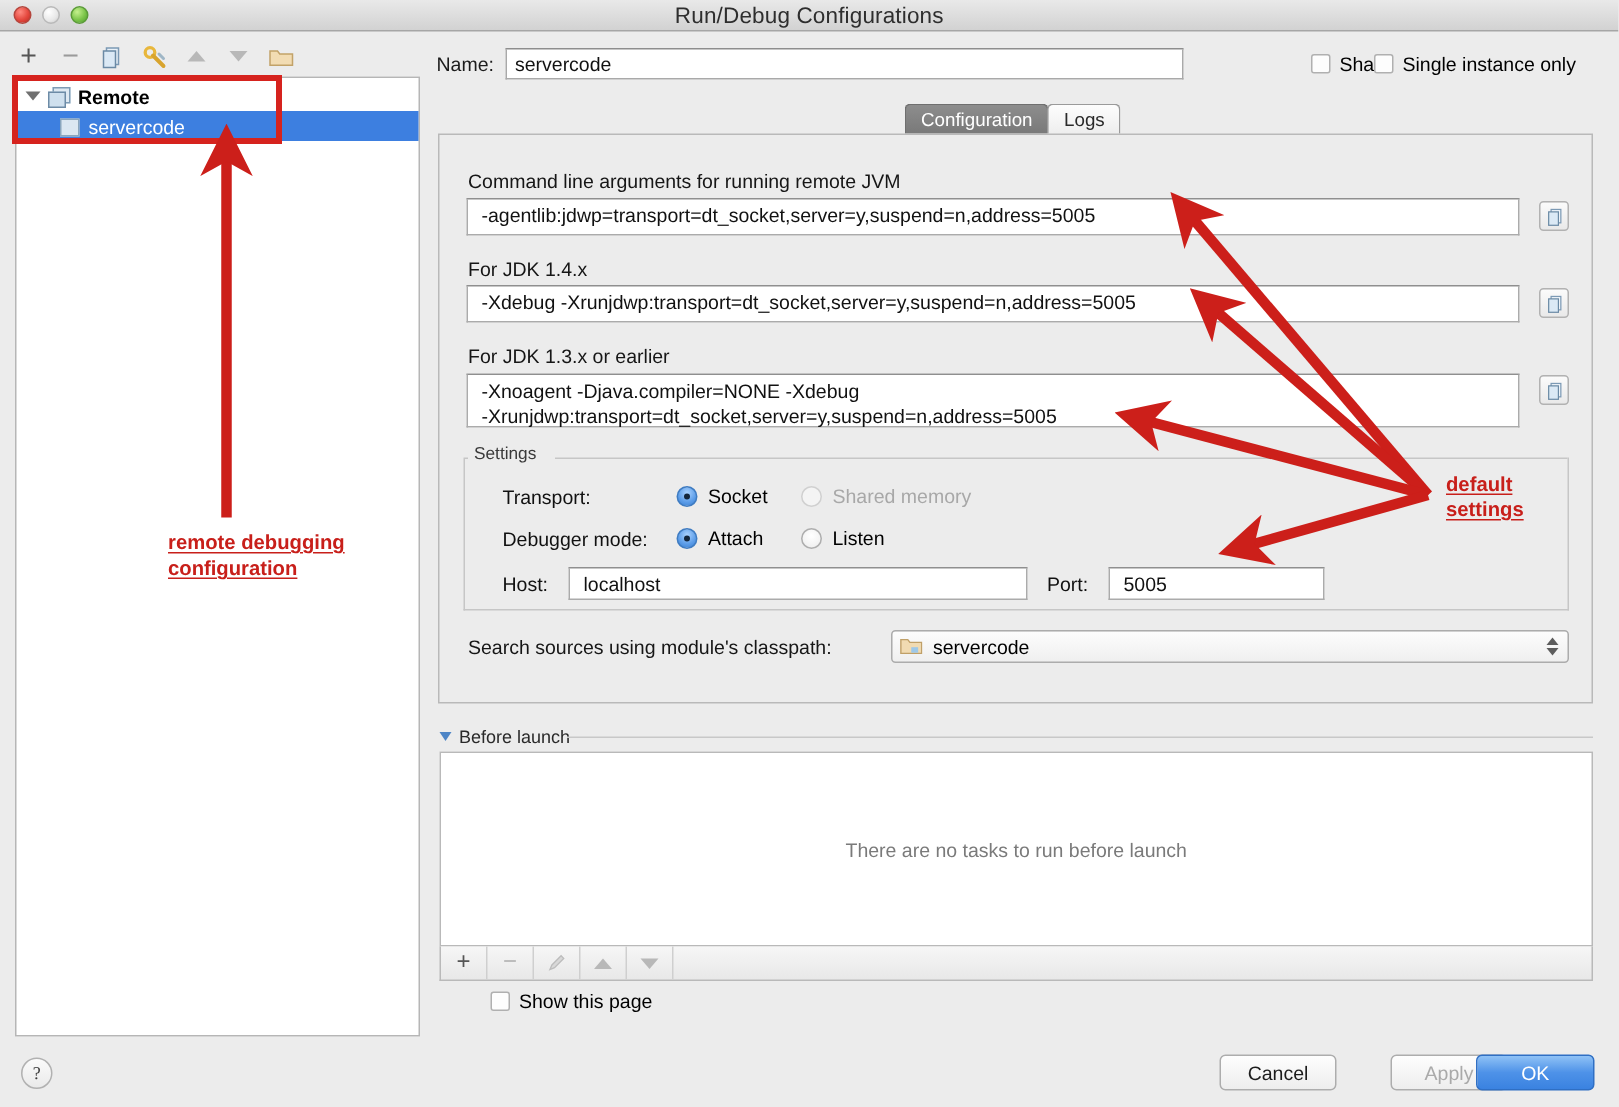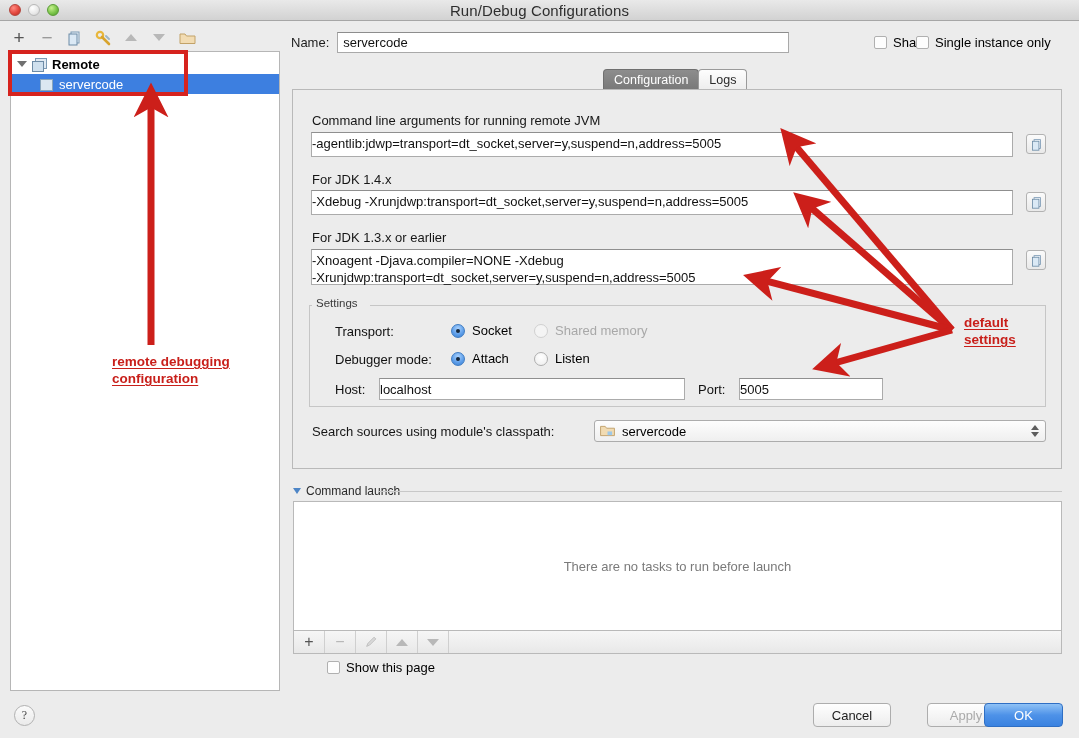--- a/index.html
+++ b/index.html
@@ -120,21 +120,21 @@
 
   .panel {
     position: absolute; left: 292px; top: 89px; width: 770px; height: 380px;
     background: #ececec; border: 1px solid #b9b9b9;
   }
 
   .field-label { position: absolute; font-size: 13px; color: #161616; }
   .txt-field {
     position: absolute; background: #ffffff;
     border: 1px solid #ababab; border-top-color: #8f8f8f;
-    font-size: 13px; color: #111; padding: 2px 0;
+    font-size: 13px; color: #111; padding: 2px 9px;
     line-height: 17px; white-space: pre-line;
     font-family: "Liberation Sans", sans-serif;
   }
   .copy-btn {
     position: absolute; width: 20px; height: 20px;
     background: linear-gradient(to bottom, #fbfbfb, #e9e9e9);
     border: 1px solid #b2b2b2; border-radius: 3px;
     display: flex; align-items: center; justify-content: center;
   }
 
@@ -387,21 +387,21 @@
     </span>
     <span>servercode</span>
     <span class="combo-arrows">
       <span class="ca-up"></span>
         <span class="ca-dn"></span>
     </span>
   </div>
 
   <div class="bl-header">
     <span class="bl-tw"></span>
-    <span class="bl-title">Command launch</span>
+    <span class="bl-title">Before launch</span>
   </div>
   <div class="bl-line"></div>
   <div class="bl-list">
     <span>There are no tasks to run before launch</span>
   </div>
   <div class="bl-toolbar">
     <div class="blt-btn">+</div>
     <div class="blt-btn dim">−</div>
     <div class="blt-btn dim">
       <svg width="14" height="14" viewBox="0 0 16 16">

